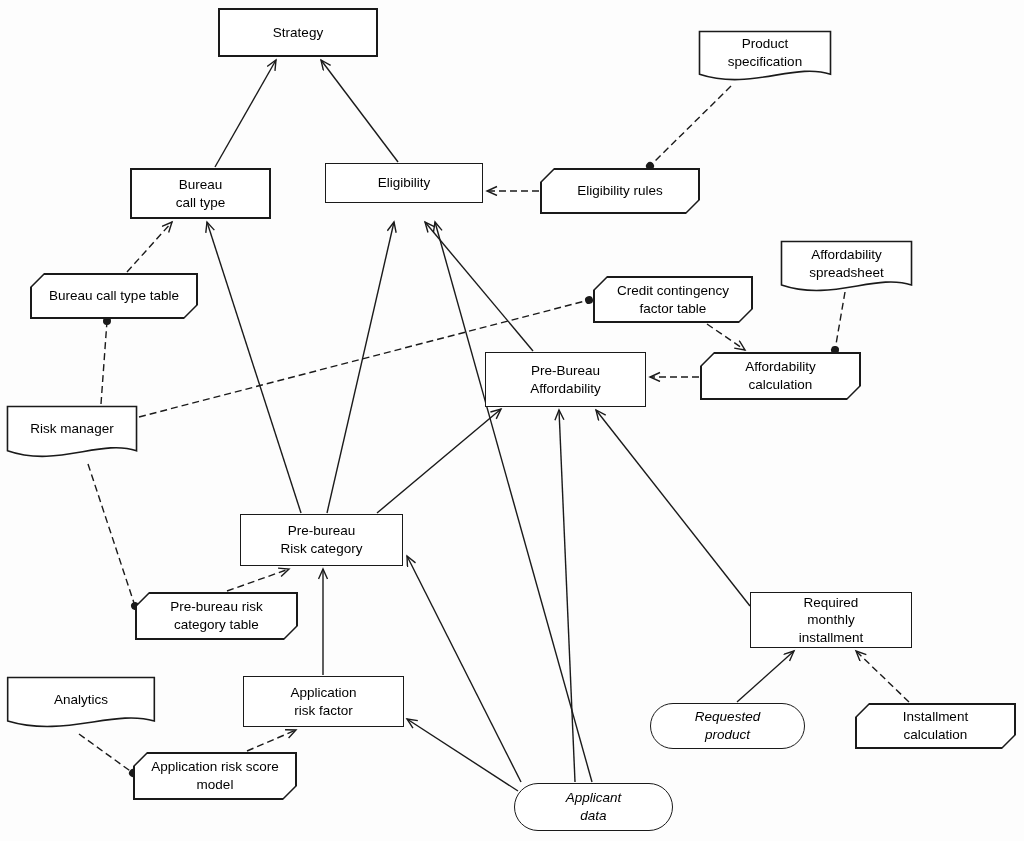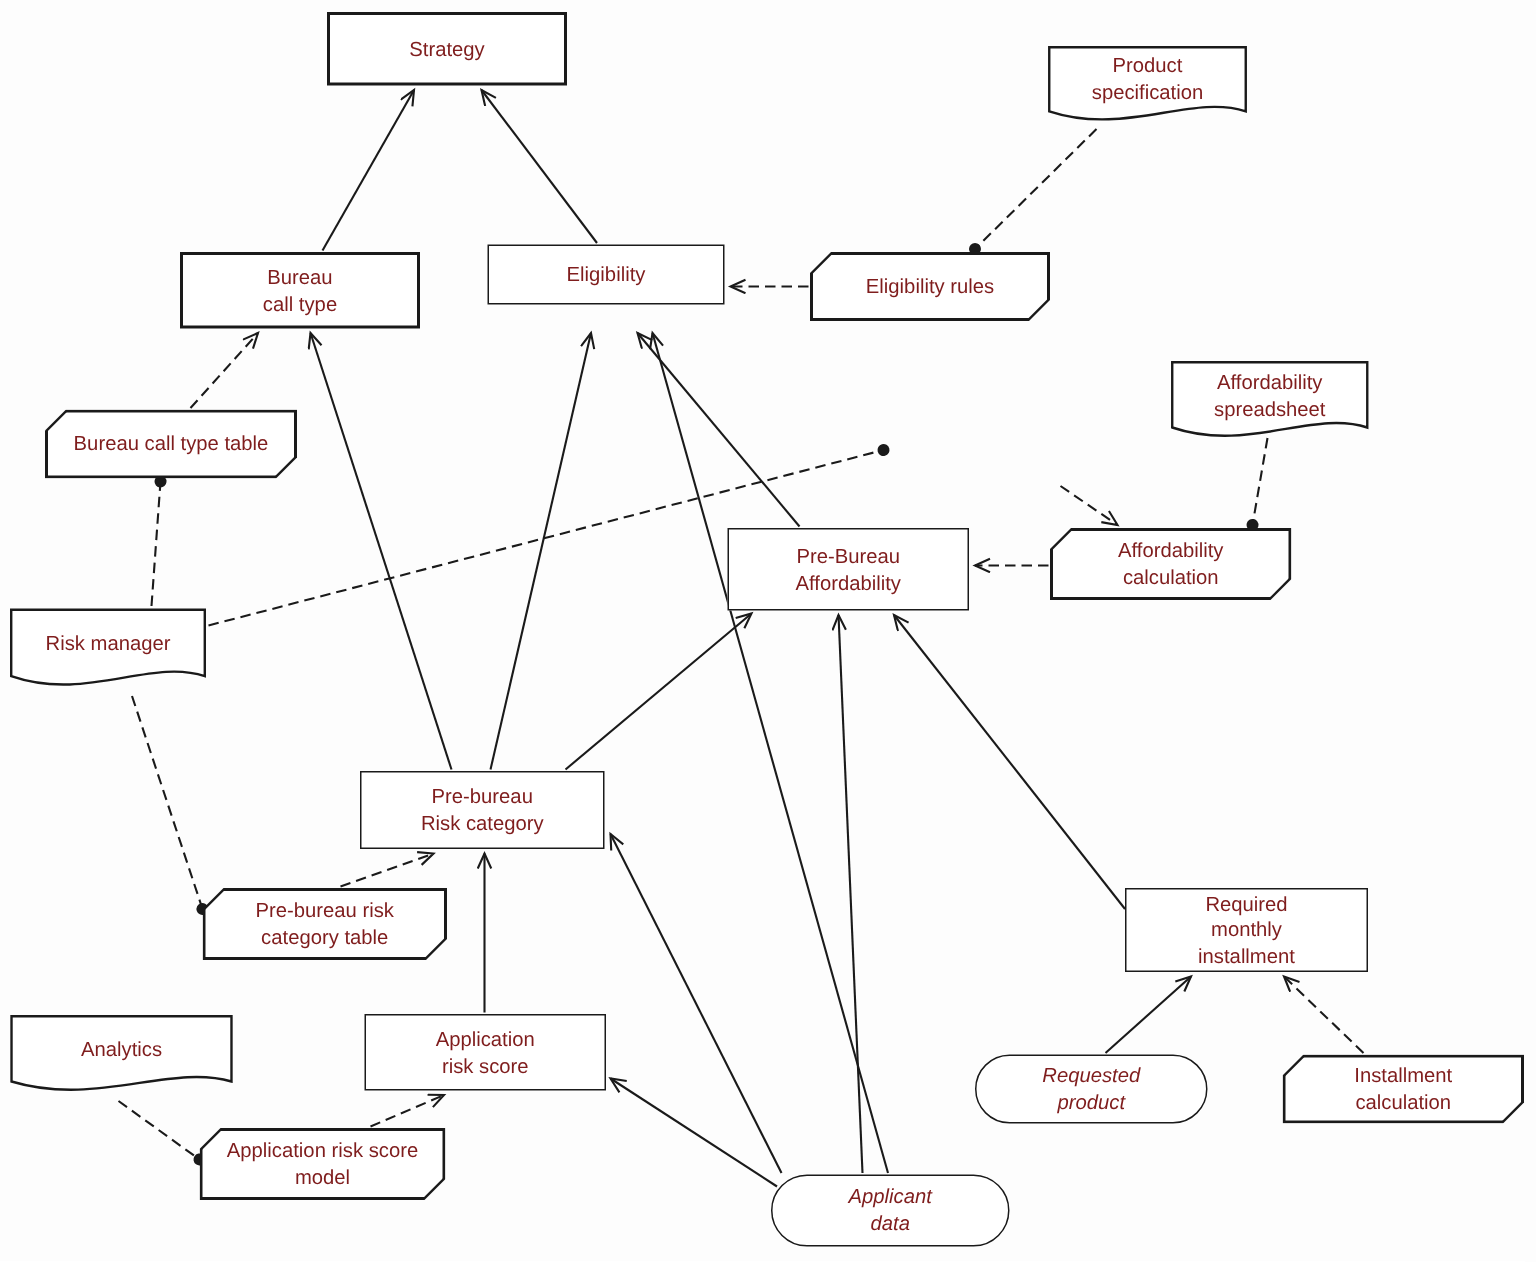--- a/index.html
+++ b/index.html
@@ -3,21 +3,21 @@
 <meta charset="utf-8">
 <style>
   * { box-sizing: border-box; }
   html, body { margin: 0; padding: 0; background: #ffffff; }
   .canvas {
     position: relative;
     width: 1024px;
     height: 841px;
     background: #fdfdfd;
     font-family: "Liberation Sans", sans-serif;
-    color: #7f1d1d;
+    color: #000000;
     overflow: hidden;
   }
   .edges { position: absolute; left: 0; top: 0; width: 1024px; height: 841px; }
   .edges line { stroke: #1a1a1a; stroke-width: 1.4; }
   .e-knowledge, .e-authority { stroke-dasharray: 7,4; }
 
   .node {
     position: absolute;
     display: flex;
     align-items: center;
@@ -90,21 +90,21 @@
     <line class="e-authority" x1="845" y1="292" x2="835" y2="350" marker-end="url(#dot)"></line>
     <line class="e-authority" x1="101" y1="404" x2="107" y2="321" marker-end="url(#dot)"></line>
     <line class="e-authority" x1="139" y1="417" x2="589" y2="300" marker-end="url(#dot)"></line>
     <line class="e-authority" x1="88" y1="464" x2="135" y2="606" marker-end="url(#dot)"></line>
     <line class="e-authority" x1="79" y1="734" x2="133" y2="773" marker-end="url(#dot)"></line>
   </svg>
 
   <div class="node decision bold" style="left:218px;top:8px;width:160px;height:49px">
     <span class="lbl">Strategy</span>
   </div>
-  <div class="node decision bold" style="left:120px;top:168px;width:160px;height:51px">
+  <div class="node decision bold" style="left:130px;top:168px;width:141px;height:51px">
     <span class="lbl">Bureau
 call type</span>
   </div>
   <div class="node decision" style="left:325px;top:163px;width:158px;height:40px">
     <span class="lbl">Eligibility</span>
   </div>
   <div class="node decision" style="left:485px;top:352px;width:161px;height:55px">
     <span class="lbl">Pre-Bureau
 Affordability</span>
   </div>
@@ -112,31 +112,37 @@
     <span class="lbl">Pre-bureau
 Risk category</span>
   </div>
   <div class="node decision" style="left:750px;top:592px;width:162px;height:56px">
     <span class="lbl">Required
 monthly
 installment</span>
   </div>
   <div class="node decision" style="left:243px;top:676px;width:161px;height:51px">
     <span class="lbl">Application
-risk score</span>
+risk factor</span>
   </div>
 
   <div class="node bkm" style="left:540px;top:168px;width:160px;height:46px">
     <div class="bkm-inner">
       <span class="lbl">Eligibility rules</span>
     </div>
   </div>
   <div class="node bkm" style="left:30px;top:273px;width:168px;height:46px">
     <div class="bkm-inner">
       <span class="lbl">Bureau call type table</span>
+    </div>
+  </div>
+  <div class="node bkm" style="left:593px;top:276px;width:160px;height:47px">
+    <div class="bkm-inner">
+      <span class="lbl">Credit contingency
+factor table</span>
     </div>
   </div>
   <div class="node bkm" style="left:700px;top:352px;width:161px;height:48px">
     <div class="bkm-inner">
       <span class="lbl">Affordability
 calculation</span>
     </div>
   </div>
   <div class="node bkm" style="left:135px;top:592px;width:163px;height:48px">
     <div class="bkm-inner">

